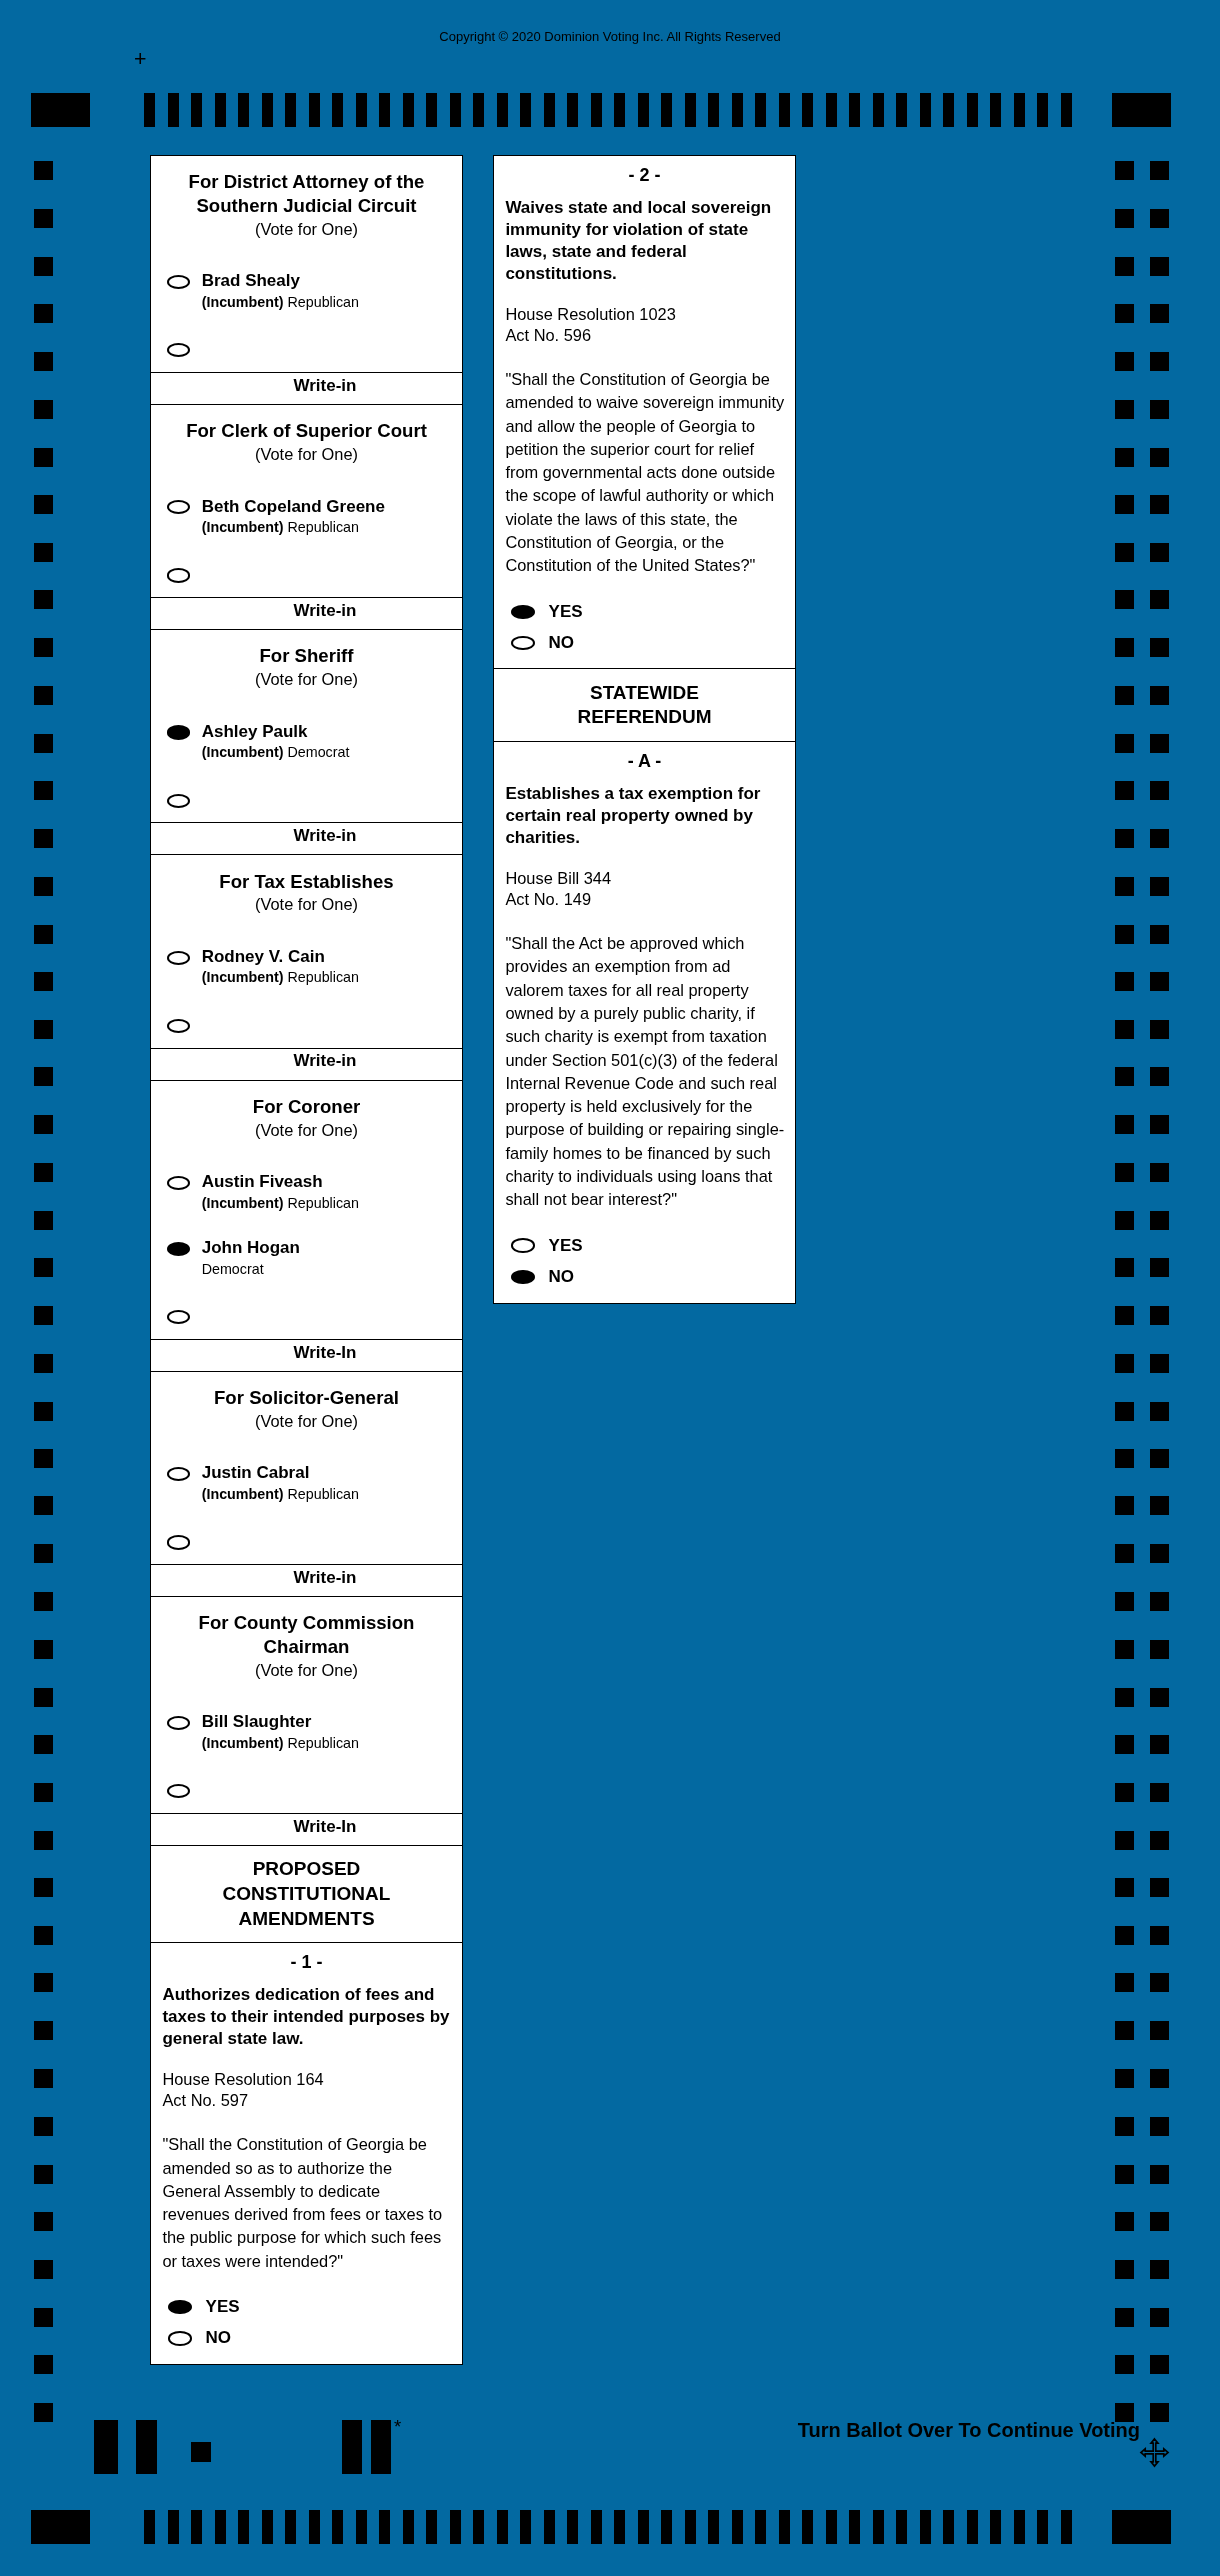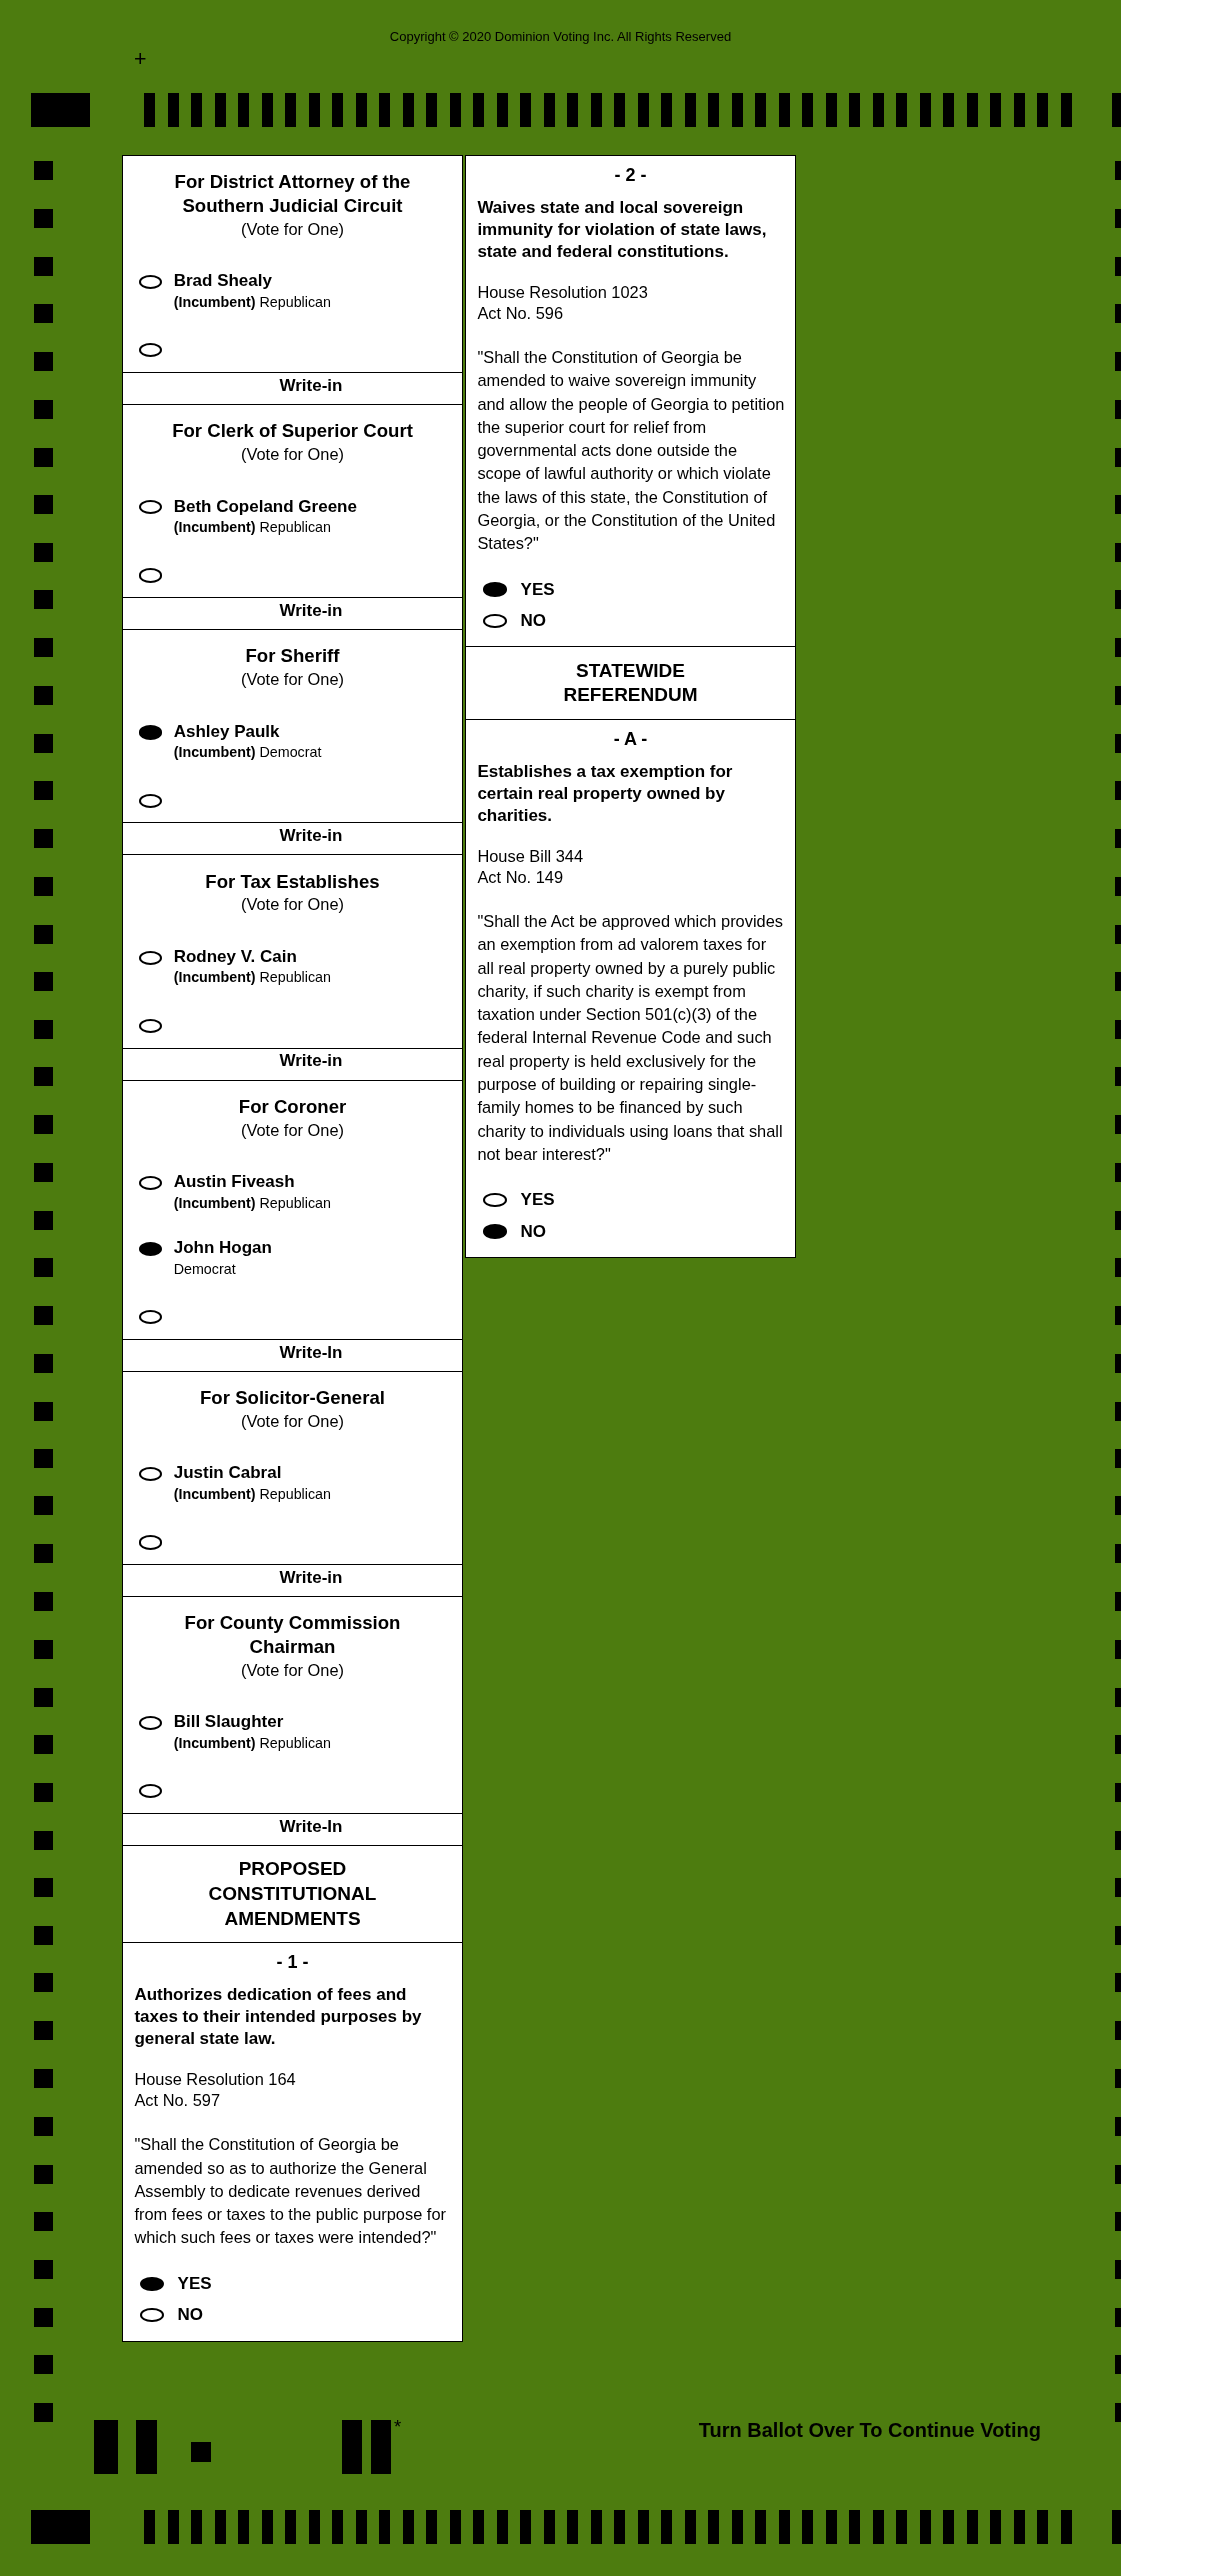--- a/index.html
+++ b/index.html
@@ -1,33 +1,33 @@
 <!DOCTYPE html>
 <html style="font-size:11.4px"><head>
 <meta charset="utf-8">
 <style>
   * { box-sizing: border-box; }
   html, body { margin: 0; padding: 0; background: #ffffff; }
   .page {
-    position: relative; width: 1121px; height: 2576px; background: #4d7c0f;
+    position: relative; width: 1220px; height: 2576px; background: #0369a1;
     font-family: "Liberation Sans", sans-serif; color: #000; overflow: hidden;
   }
   .copyright { position: absolute; top: 28.6px; left: 0; right: 0; text-align: center; font-size: 13px; }
   .plus-mark { position: absolute; left: 134px; top: 47px; font-size: 21.4px; }
 
   
   .timing-row { position: absolute; left: 31px; width: 1140px; height: 34px; display: flex; }
   .tblock { width: 59px; height: 34px; background: #000; }
   .ticks { flex: 1; display: flex; justify-content: space-between; margin: 0 40px 0 54px; }
   .tick { width: 11.4px; height: 34px; background: #000; }
   .sq { position: absolute; width: 18.6px; height: 18.6px; background: #000; }
 
   
   .col { position: absolute; top: 155px; }
-  .block { border: 1.4px solid #000; background: #fff; }
+  .block { border: 1.4px solid #000; background: #fff; margin-left: 28px; }
   .block + .block { margin-top: -1.4px; }
 
   
   .c-head { text-align: center; padding: 14.3px 7.1px 5.7px; }
   .c-title { font-weight: 700; font-size: 18.6px; line-height: 1.27; }
   .c-votefor { font-size: 16.4px; margin-top: 2.1px; }
   .cand { display: flex; align-items: flex-start; gap: 11.4px; margin: 27px 10px 0 15.7px; }
   .cand .oval { margin-top: 3.6px; }
   .cand-name { font-weight: 700; font-size: 17px; line-height: 1.15; }
   .cand-detail { font-size: 14.3px; margin-top: 2.9px; line-height: 1.15; }

